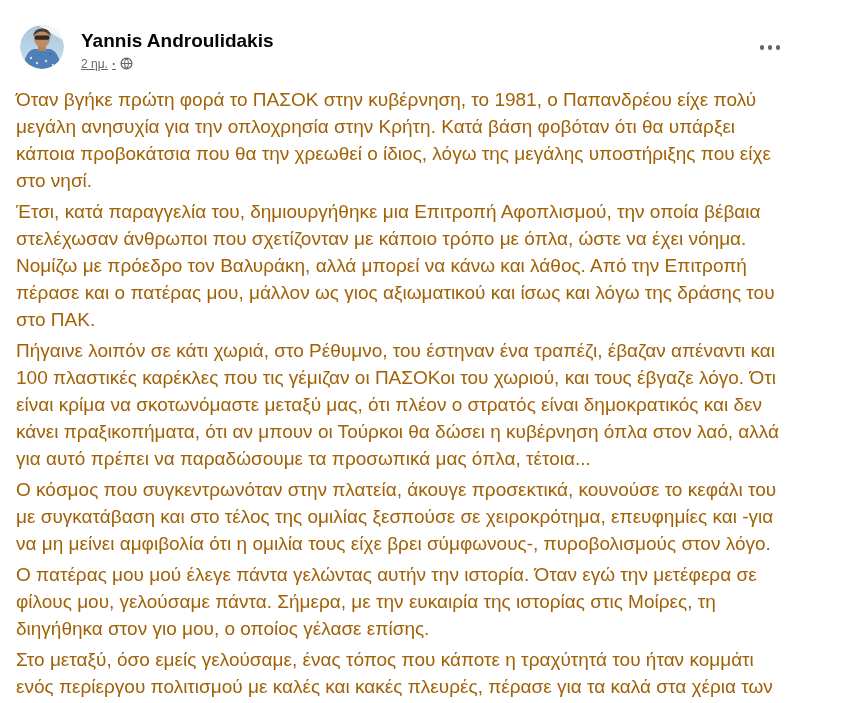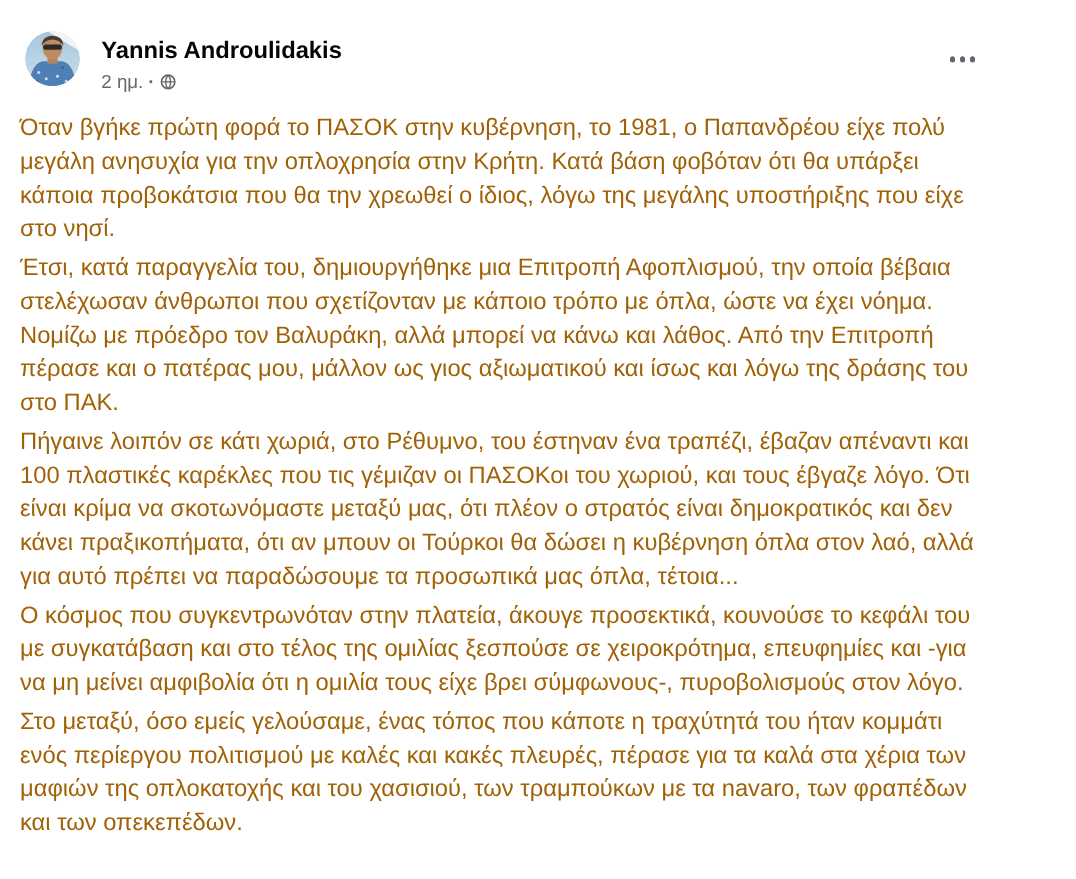--- a/index.html
+++ b/index.html
@@ -43,22 +43,23 @@
     font-weight: 700;
     line-height: 1.2;
     color: #050505;
     cursor: pointer;
   }
   .post-meta {
     display: flex;
     align-items: center;
     gap: 4px;
     margin-top: 4px;
-    font-size: 15px;
+    font-size: 12px;
     color: #65676B;
+    text-decoration: underline;
   }
   .timestamp { cursor: pointer; }
   .dot-sep { font-weight: 700; line-height: 1; }
   .globe { display: inline-flex; align-items: center; }
   .more-btn {
     margin-left: auto;
     margin-top: 14px;
     display: flex;
     align-items: center;
     gap: 3.5px;
@@ -141,16 +142,17 @@
       <span class="dot"></span>
     </div>
 
   </div>
 
   <div class="post-body">
     <p>Όταν βγήκε πρώτη φορά το ΠΑΣΟΚ στην κυβέρνηση, το 1981, ο Παπανδρέου είχε πολύ μεγάλη ανησυχία για την οπλοχρησία στην Κρήτη. Κατά βάση φοβόταν ότι θα υπάρξει κάποια προβοκάτσια που θα την χρεωθεί ο ίδιος, λόγω της μεγάλης υποστήριξης που είχε στο νησί.</p>
     <p>Έτσι, κατά παραγγελία του, δημιουργήθηκε μια Επιτροπή Αφοπλισμού, την οποία βέβαια στελέχωσαν άνθρωποι που σχετίζονταν με κάποιο τρόπο με όπλα, ώστε να έχει νόημα. Νομίζω με πρόεδρο τον Βαλυράκη, αλλά μπορεί να κάνω και λάθος. Από την Επιτροπή πέρασε και ο πατέρας μου, μάλλον ως γιος αξιωματικού και ίσως και λόγω της δράσης του στο ΠΑΚ.</p>
     <p>Πήγαινε λοιπόν σε κάτι χωριά, στο Ρέθυμνο, του έστηναν ένα τραπέζι, έβαζαν απέναντι και 100 πλαστικές καρέκλες που τις γέμιζαν οι ΠΑΣΟΚοι του χωριού, και τους έβγαζε λόγο. Ότι είναι κρίμα να σκοτωνόμαστε μεταξύ μας, ότι πλέον ο στρατός είναι δημοκρατικός και δεν κάνει πραξικοπήματα, ότι αν μπουν οι Τούρκοι θα δώσει η κυβέρνηση όπλα στον λαό, αλλά για αυτό πρέπει να παραδώσουμε τα προσωπικά μας όπλα, τέτοια...</p>
     <p>Ο κόσμος που συγκεντρωνόταν στην πλατεία, άκουγε προσεκτικά, κουνούσε το κεφάλι του με συγκατάβαση και στο τέλος της ομιλίας ξεσπούσε σε χειροκρότημα, επευφημίες και -για να μη μείνει αμφιβολία ότι η ομιλία τους είχε βρει σύμφωνους-, πυροβολισμούς στον λόγο.</p>
+    <p>Ο πατέρας μου μού έλεγε πάντα γελώντας αυτήν την ιστορία. Όταν εγώ την μετέφερα σε φίλους μου, γελούσαμε πάντα. Σήμερα, με την ευκαιρία της ιστορίας στις Μοίρες, τη διηγήθηκα στον γιο μου, ο οποίος γέλασε επίσης.</p>
     <p>Στο μεταξύ, όσο εμείς γελούσαμε, ένας τόπος που κάποτε η τραχύτητά του ήταν κομμάτι ενός περίεργου πολιτισμού με καλές και κακές πλευρές, πέρασε για τα καλά στα χέρια των μαφιών της οπλοκατοχής και του χασισιού, των τραμπούκων με τα navaro, των φραπέδων και των οπεκεπέδων.</p>
   </div>
 
 </div>
 
 </body></html>

